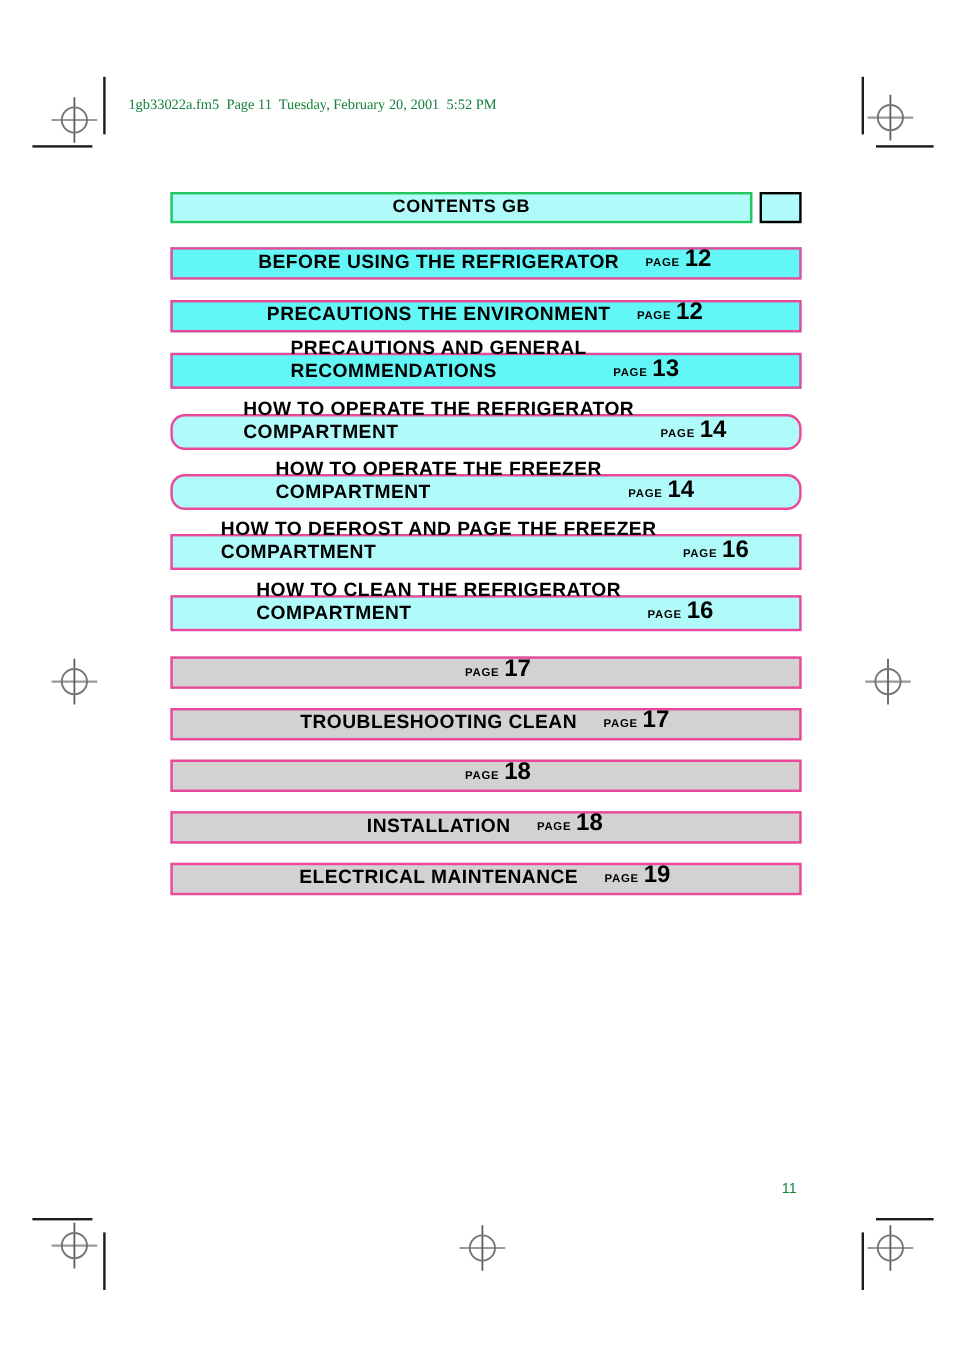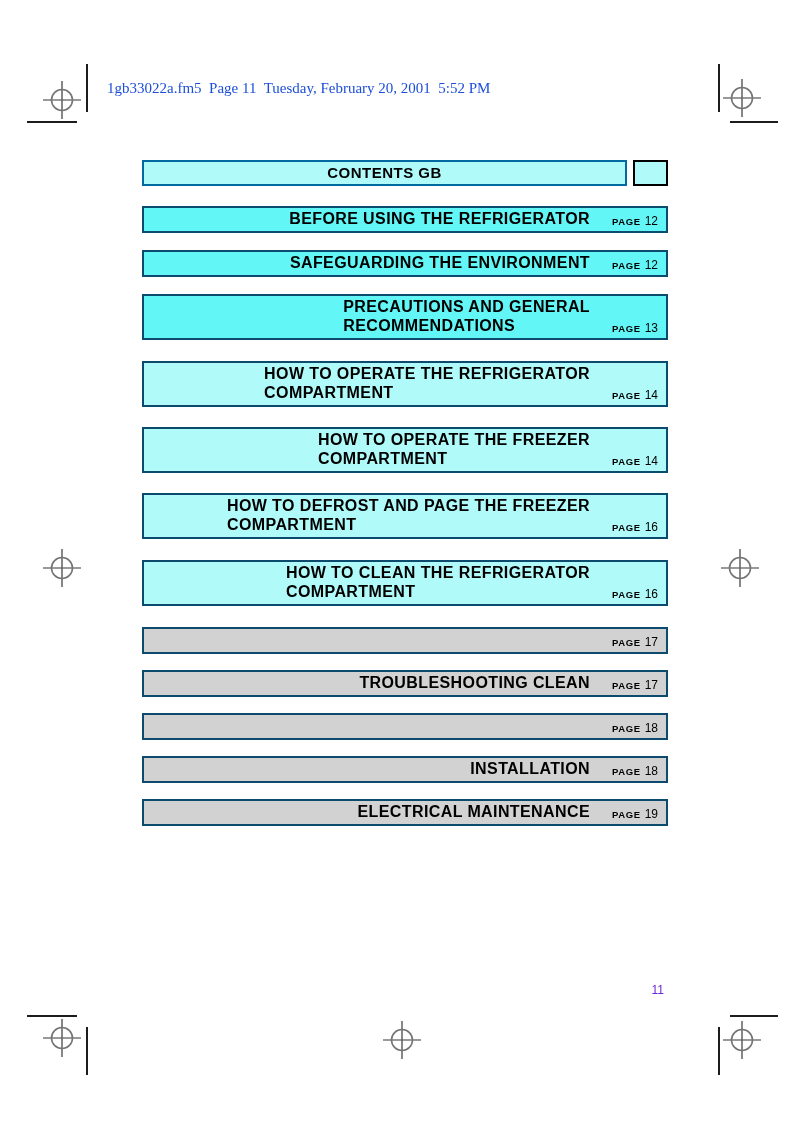--- a/index.html
+++ b/index.html
@@ -12,73 +12,73 @@
     color: #000;
     overflow: hidden;
   }
 
   
   .print-header {
     position: absolute;
     left: 107px;
     top: 80px;
     font-family: "Liberation Serif", serif;
-    font-size: 15px;
+    font-size: 12px;
     white-space: pre;
-    color: #1d4ed8;
+    color: #15803d;
   }
 
   
   .crop-line { position: absolute; background: #1c1c1c; }
   .reg-mark { position: absolute; width: 44px; height: 44px; }
 
   
   .contents {
     position: absolute;
     left: 142px;
     top: 160px;
     width: 526px;
   }
   .title-row { display: flex; gap: 6px; margin-bottom: 20px; }
   .title-box {
     flex: 1;
     height: 26px;
     box-sizing: border-box;
-    border: 2px solid #0369a1;
+    border: 2px solid #22c55e;
     background: var(--cyan-light);
     text-align: center;
     font-weight: bold;
     font-size: 15px;
     line-height: 21px;
     letter-spacing: 0.5px;
   }
   .lang-box {
     width: 35px;
     height: 26px;
     box-sizing: border-box;
     border: 2px solid #000;
     background: var(--cyan-light);
   }
 
   .row {
     display: flex;
-    justify-content: flex-end;
+    justify-content: center;
     align-items: flex-end;
     box-sizing: border-box;
-    border: 2px solid #0c4a6e;
+    border: 2px solid #ec4899;
     padding: 1px 8px 3px 6px;
   }
   .row.single { height: 27px; }
-  .row.double { height: 46px; }
+  .row.double { height: 30px; }
   .row.cyan-bright { background: var(--cyan-bright); }
   .row.cyan-light  { background: var(--cyan-light); }
   .row.gray        { background: var(--row-gray); }
   .m17 { margin-bottom: 17px; }
   .m16 { margin-bottom: 16px; }
-  .m20 { margin-bottom: 20px; }
+  .m20 { margin-bottom: 20px; border-radius: 12px; }
   .m21 { margin-bottom: 21px; }
 
   .row-title {
     font-weight: bold;
     font-size: 16px;
     line-height: 19px;
     letter-spacing: 0.4px;
     white-space: pre-line;
   }
   .page-ref {
@@ -88,33 +88,33 @@
     flex: none;
     padding-left: 10px;
   }
   .page-word {
     font-weight: bold;
     font-size: 9.5px;
     letter-spacing: 0.6px;
     padding-left: 12px;
   }
   .page-num {
-    font-weight: normal;
-    font-size: 12px;
+    font-weight: bold;
+    font-size: 20px;
   }
 
   
   .folio {
     position: absolute;
     left: 630px;
     top: 983px;
     width: 34px;
     text-align: right;
     font-size: 12px;
-    color: #6d28d9;
+    color: #15803d;
   }
 </style>
 </head>
 <body>
 
 <div class="page">
 
   <div class="print-header">1gb33022a.fm5  Page 11  Tuesday, February 20, 2001  5:52 PM</div>
 
   <div class="crop-line" style="left:86px; top:64px; width:2px; height:48px;"></div>
@@ -171,21 +171,21 @@
 
     <div class="row single cyan-bright m17">
       <span class="row-title">BEFORE USING THE REFRIGERATOR</span>
       <span class="page-ref">
           <span class="page-word">PAGE</span>
           <span class="page-num">12</span>
         </span>
     </div>
 
     <div class="row single cyan-bright m17">
-      <span class="row-title">SAFEGUARDING THE ENVIRONMENT</span>
+      <span class="row-title">PRECAUTIONS THE ENVIRONMENT</span>
       <span class="page-ref">
           <span class="page-word">PAGE</span>
           <span class="page-num">12</span>
         </span>
     </div>
 
     <div class="row double cyan-bright m21">
       <span class="row-title">PRECAUTIONS AND GENERAL
 RECOMMENDATIONS</span>
       <span class="page-ref">

